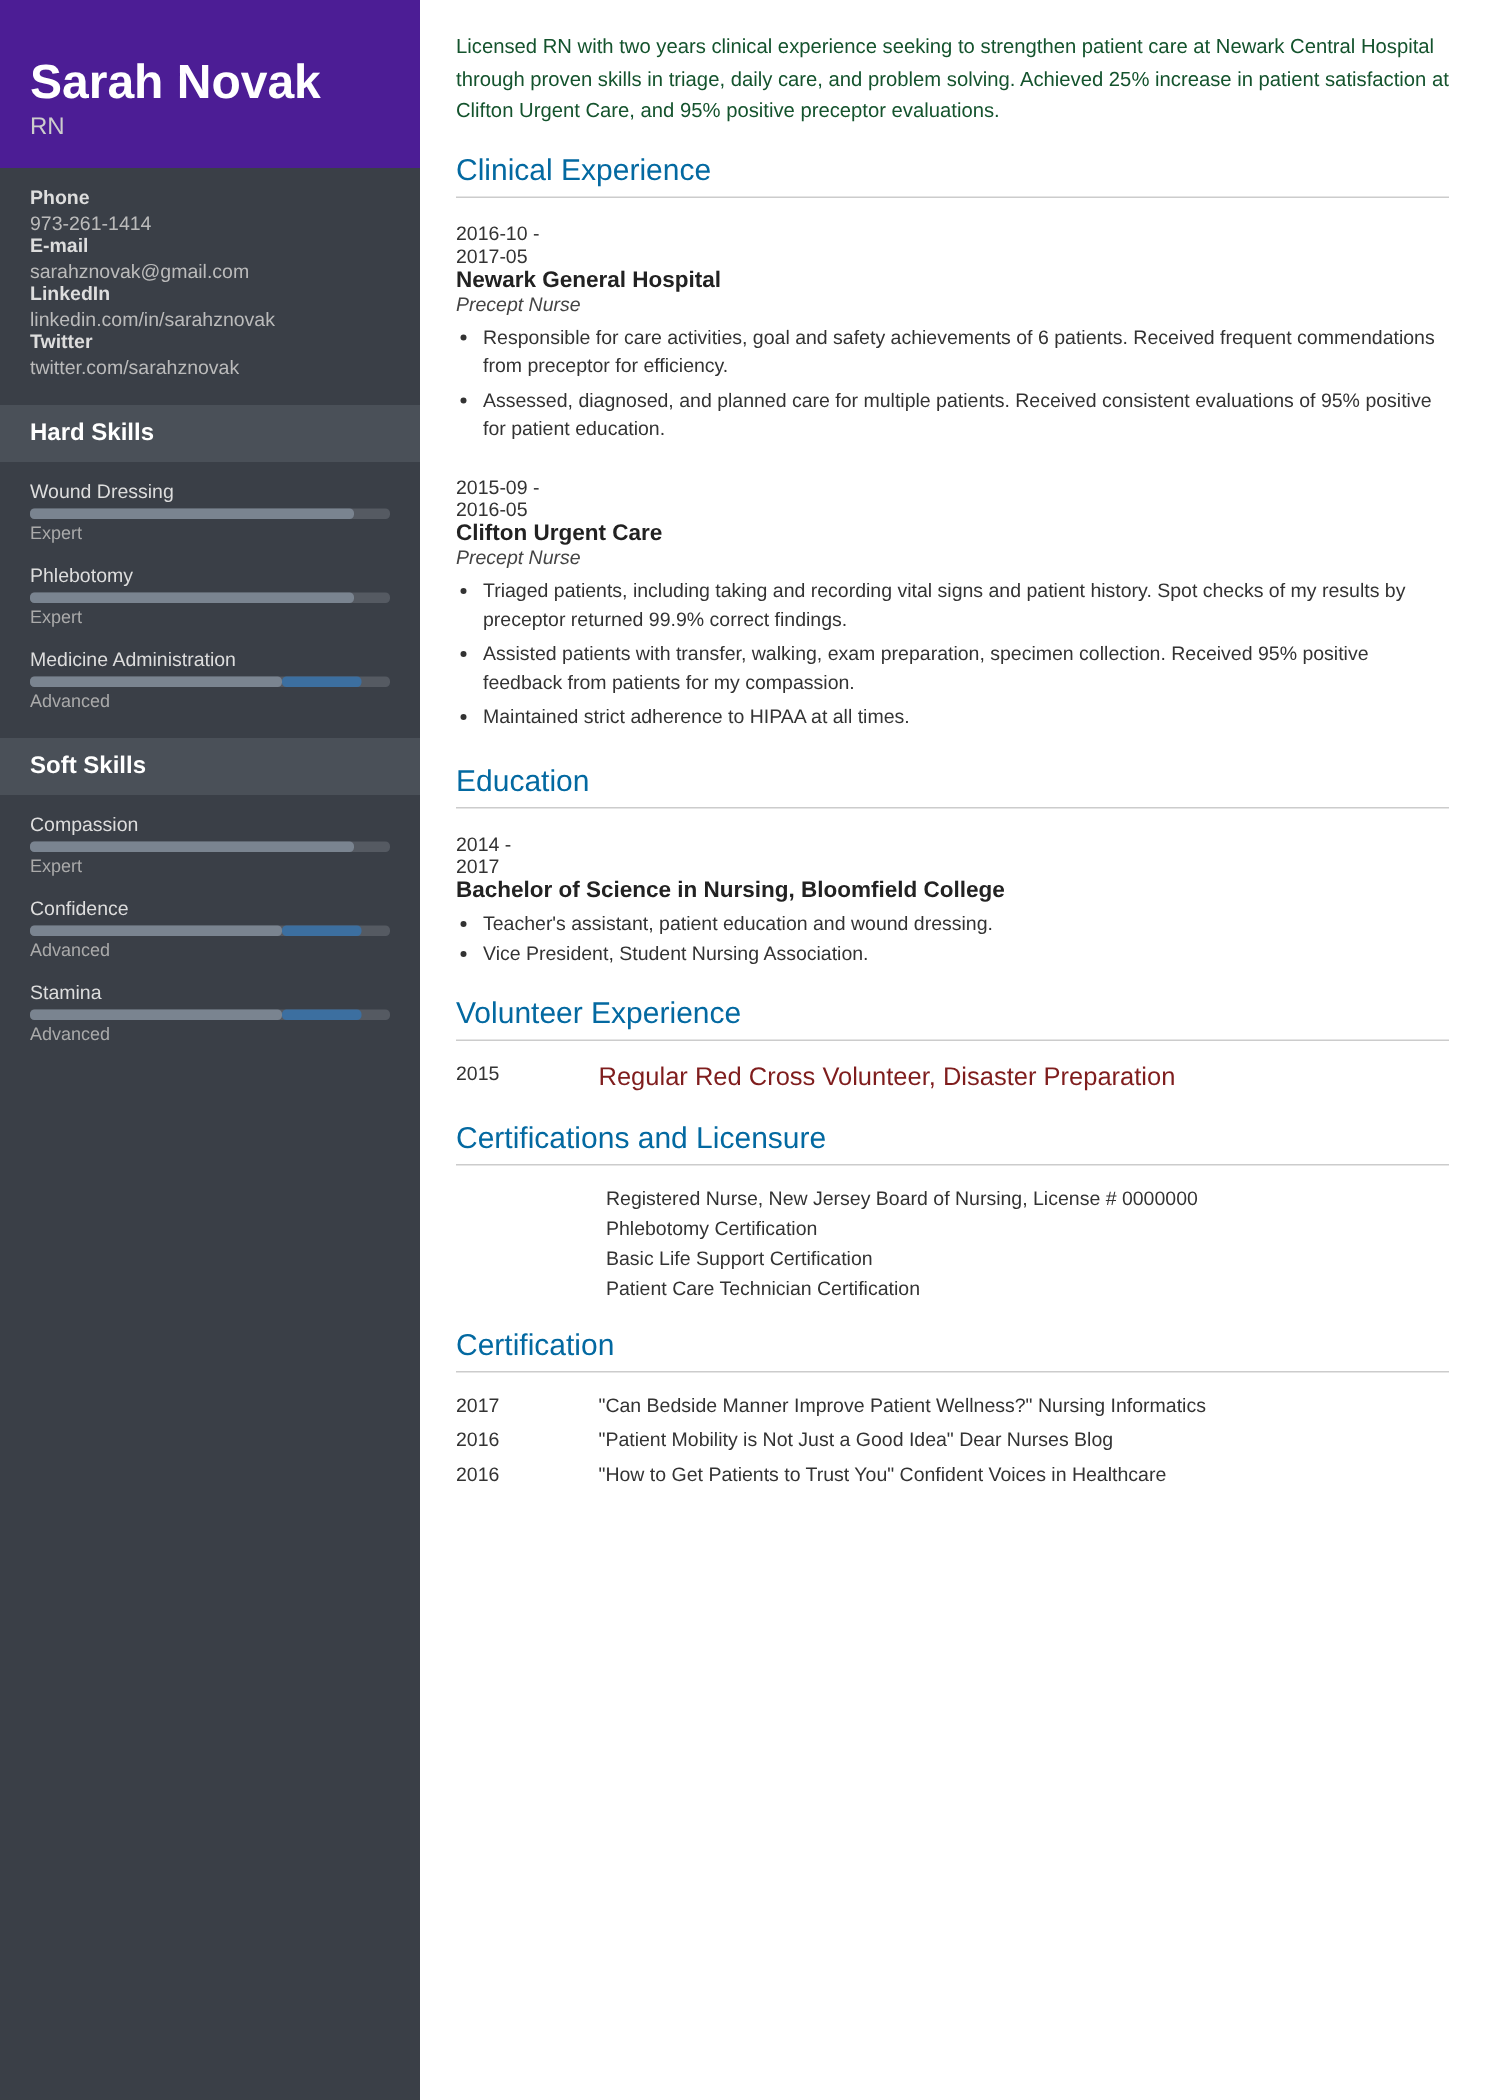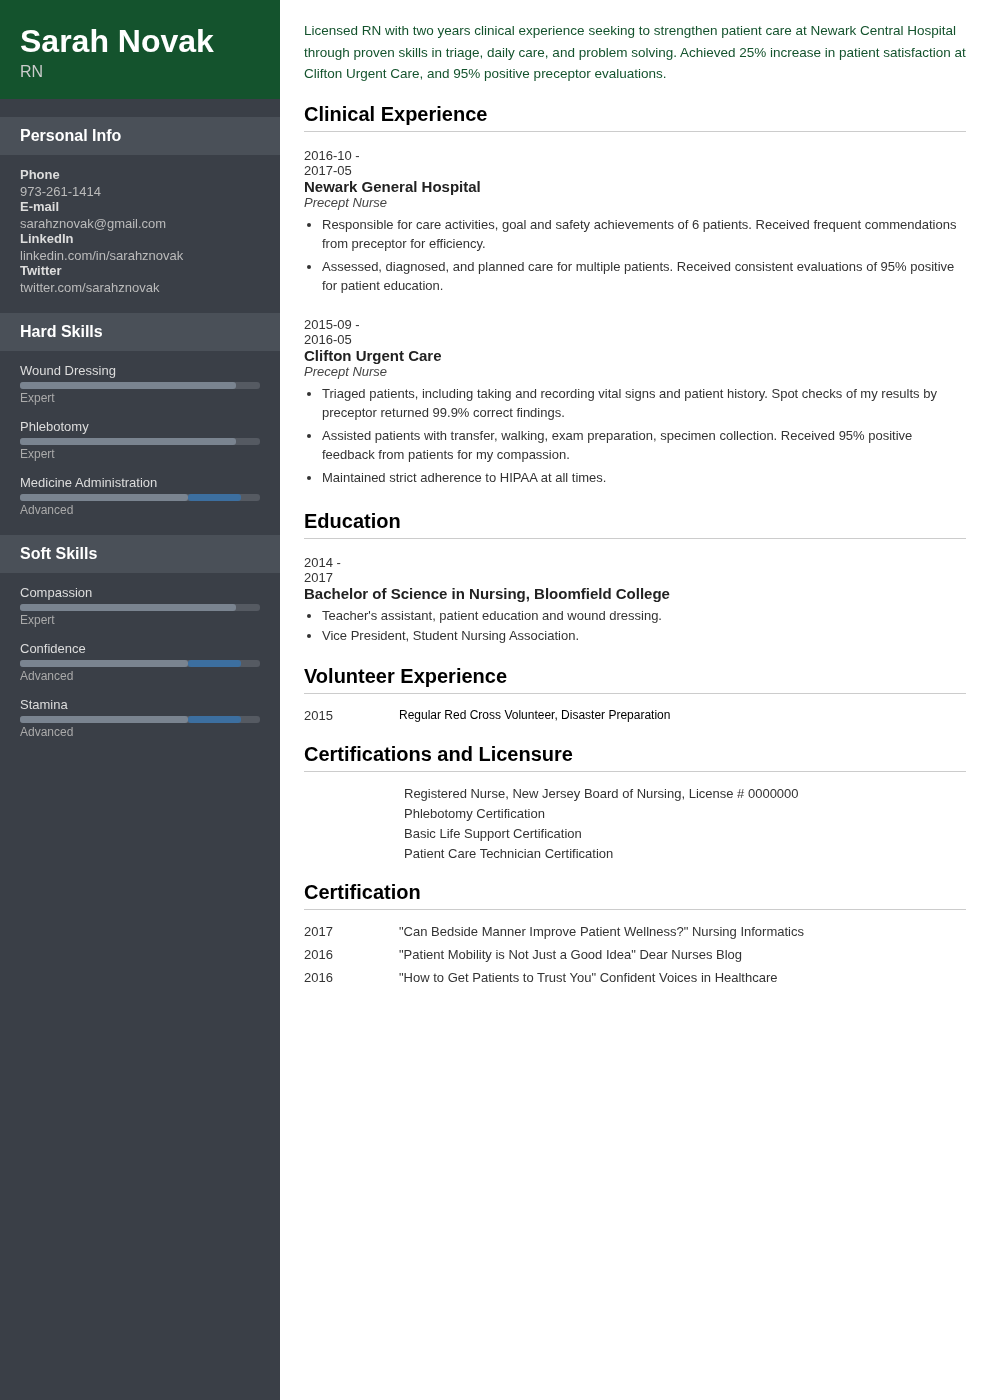--- a/index.html
+++ b/index.html
@@ -17,22 +17,22 @@
     .sidebar {
       width: 280px;
       min-height: 1400px;
       background: #3a3f47;
       color: #fff;
       flex-shrink: 0;
       padding: 0 0 40px 0;
     }
 
     .sidebar-header {
-      padding: 24px 20px 18px 20px;
-      background: #14532d;
+      padding: 37px 20px 18px 20px;
+      background: #4c1d95;
     }
 
     .sidebar-name {
       font-size: 32px;
       font-weight: bold;
       color: #fff;
       line-height: 1.1;
     }
 
     .sidebar-title {
@@ -119,22 +119,22 @@
 
     .summary-text {
       font-size: 13.5px;
       color: #14532d;
       line-height: 1.6;
       margin-bottom: 18px;
     }
 
     .section-title {
       font-size: 20px;
-      font-weight: bold;
-      color: #000000;
+      font-weight: normal;
+      color: #0369a1;
       border-bottom: 1.5px solid #ccc;
       padding-bottom: 5px;
       margin-bottom: 14px;
       margin-top: 4px;
     }
 
     .experience-row {
       display: flex;
       margin-bottom: 16px;
       flex-direction: column;
@@ -195,22 +195,22 @@
     }
 
     .vol-date {
       width: 95px;
       min-width: 95px;
       font-size: 13px;
       color: #333;
     }
 
     .vol-desc {
-      font-size: 12px;
-      color: #000000;
+      font-size: 17px;
+      color: #7f1d1d;
     }
 
     .cert-item {
       font-size: 13px;
       color: #333;
       margin-bottom: 5px;
       display: flex;
     }
 
     .pub-row {
@@ -238,21 +238,20 @@
 </head>
 <body>
 
 <div class="sidebar">
   <div class="sidebar-header">
     <div class="sidebar-name">Sarah Novak</div>
     <div class="sidebar-title">RN</div>
   </div>
 
   <div class="sidebar-section">
-    <div class="sidebar-section-title">Personal Info</div>
     <div class="sidebar-section-content">
       <div>
         <div class="info-label">Phone</div>
         <div class="info-value">973-261-1414</div>
       </div>
       <div>
         <div class="info-label">E-mail</div>
         <div class="info-value">sarahznovak@gmail.com</div>
       </div>
       <div>

